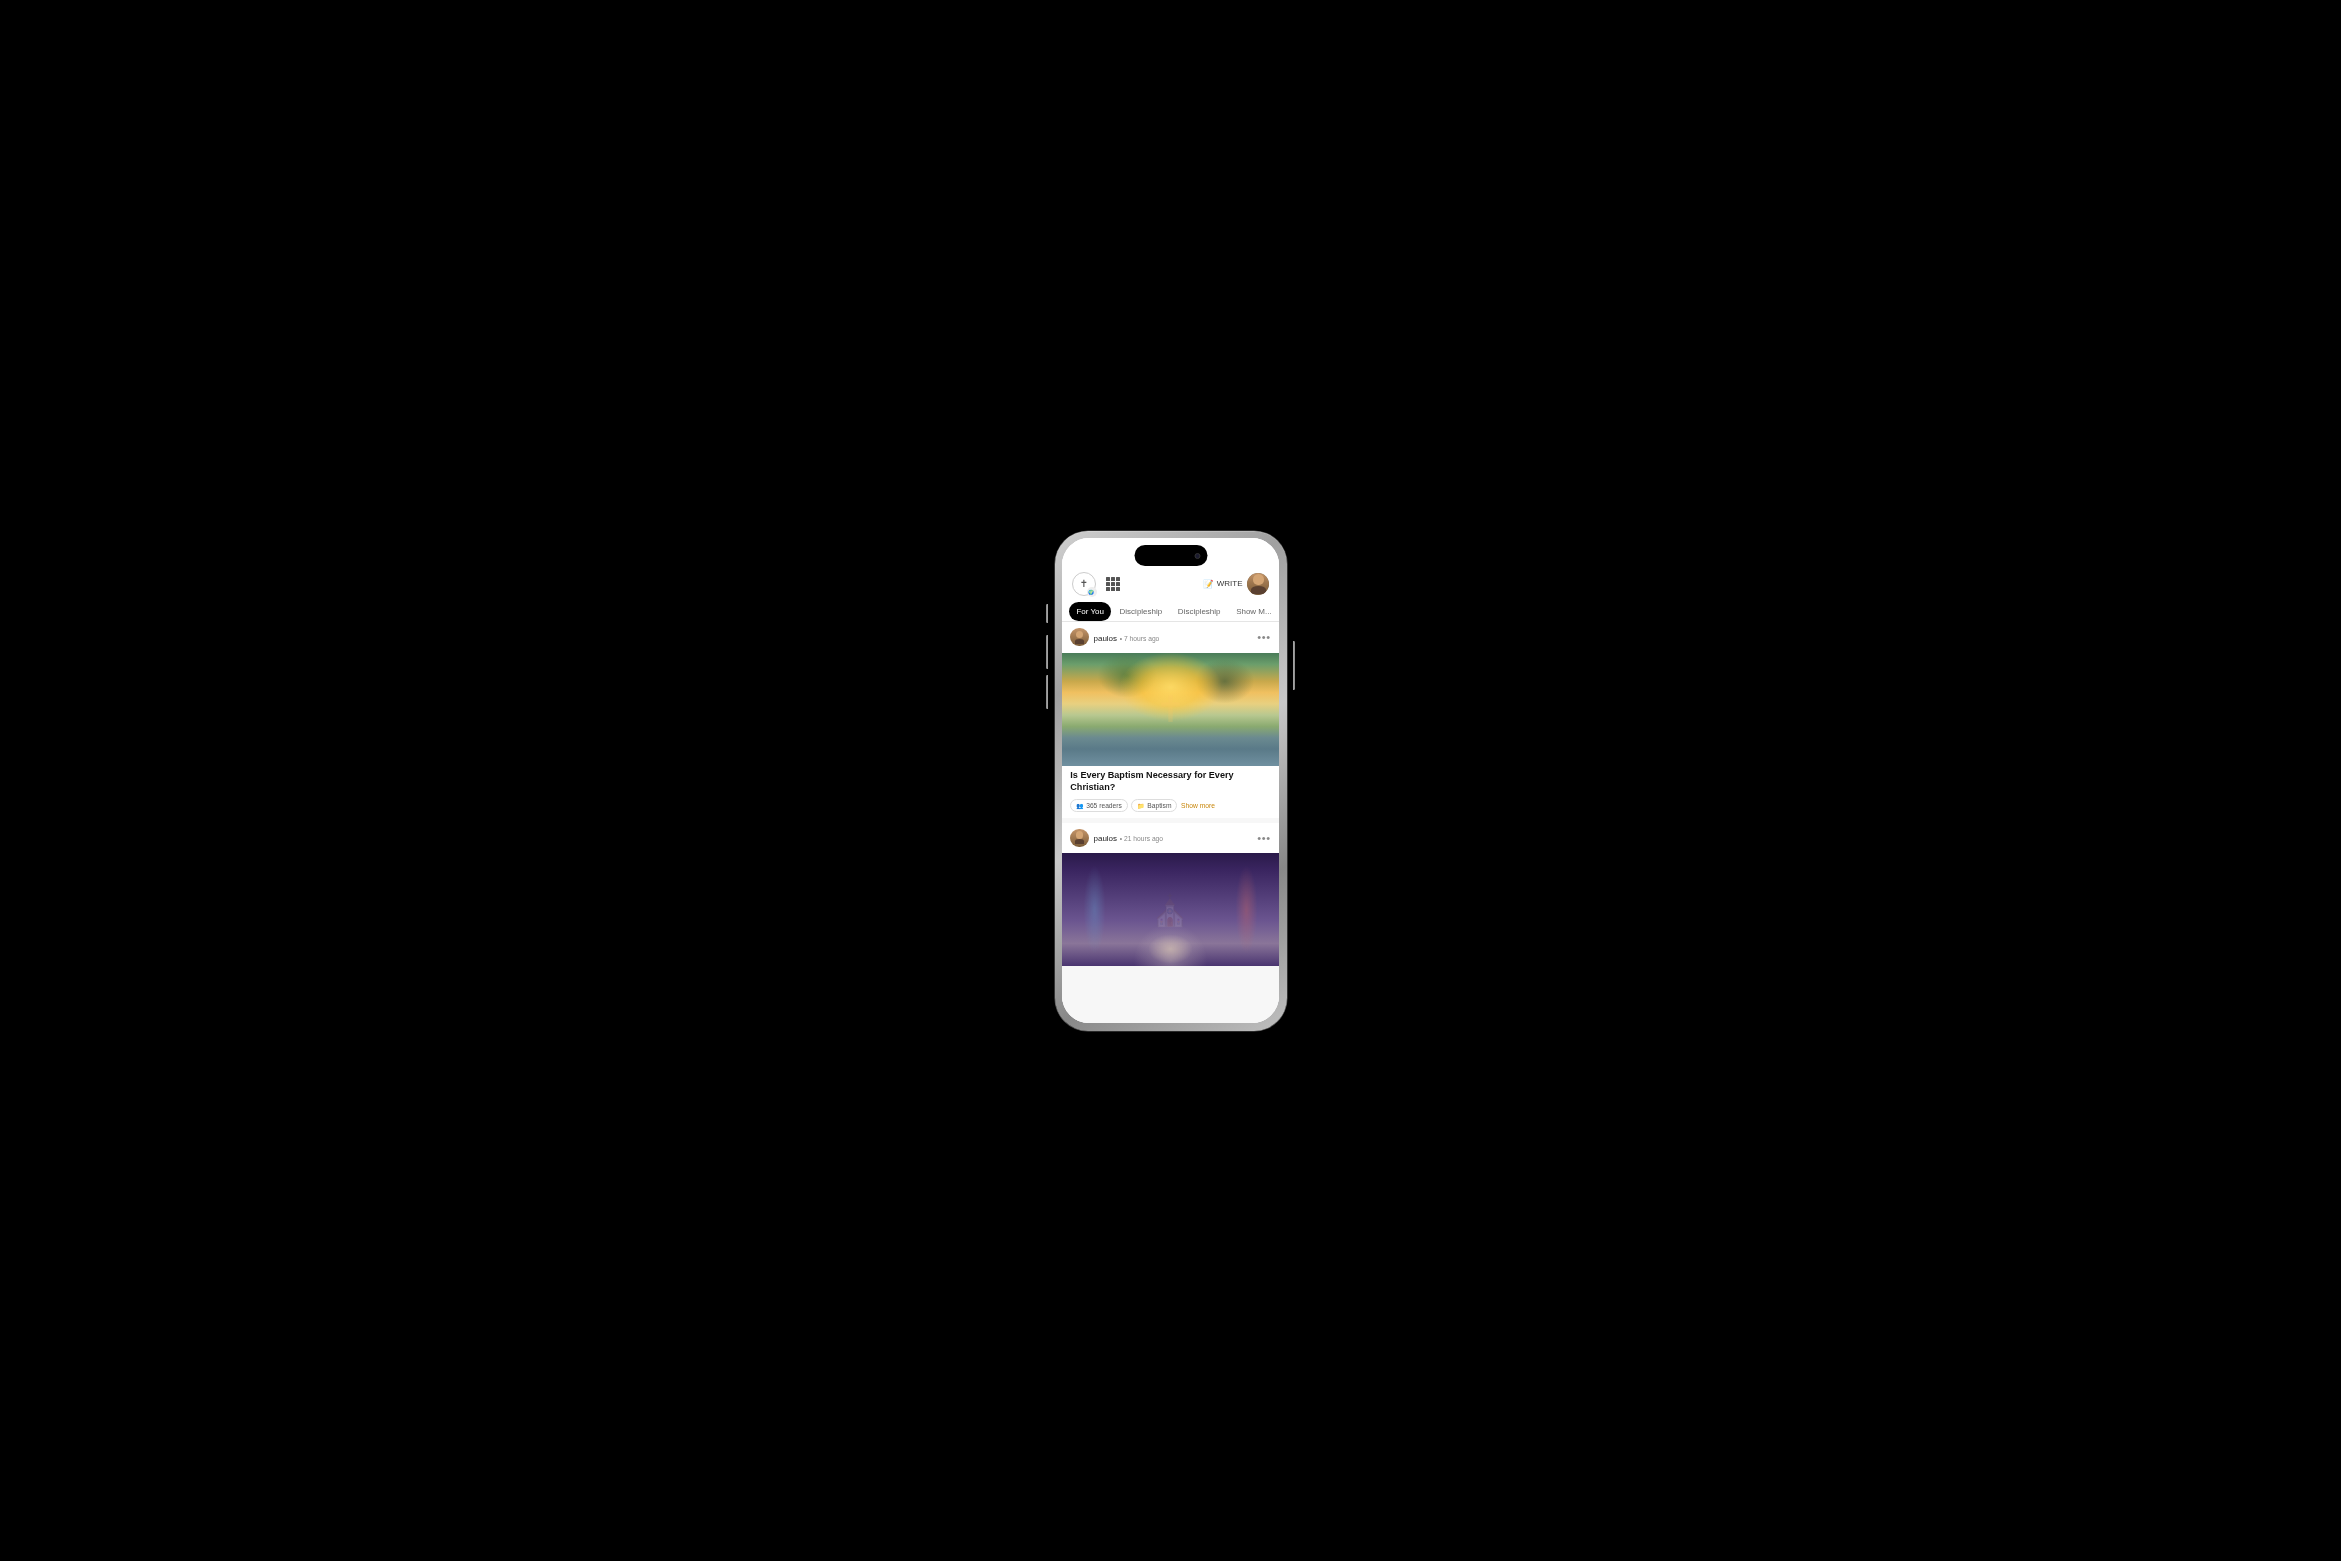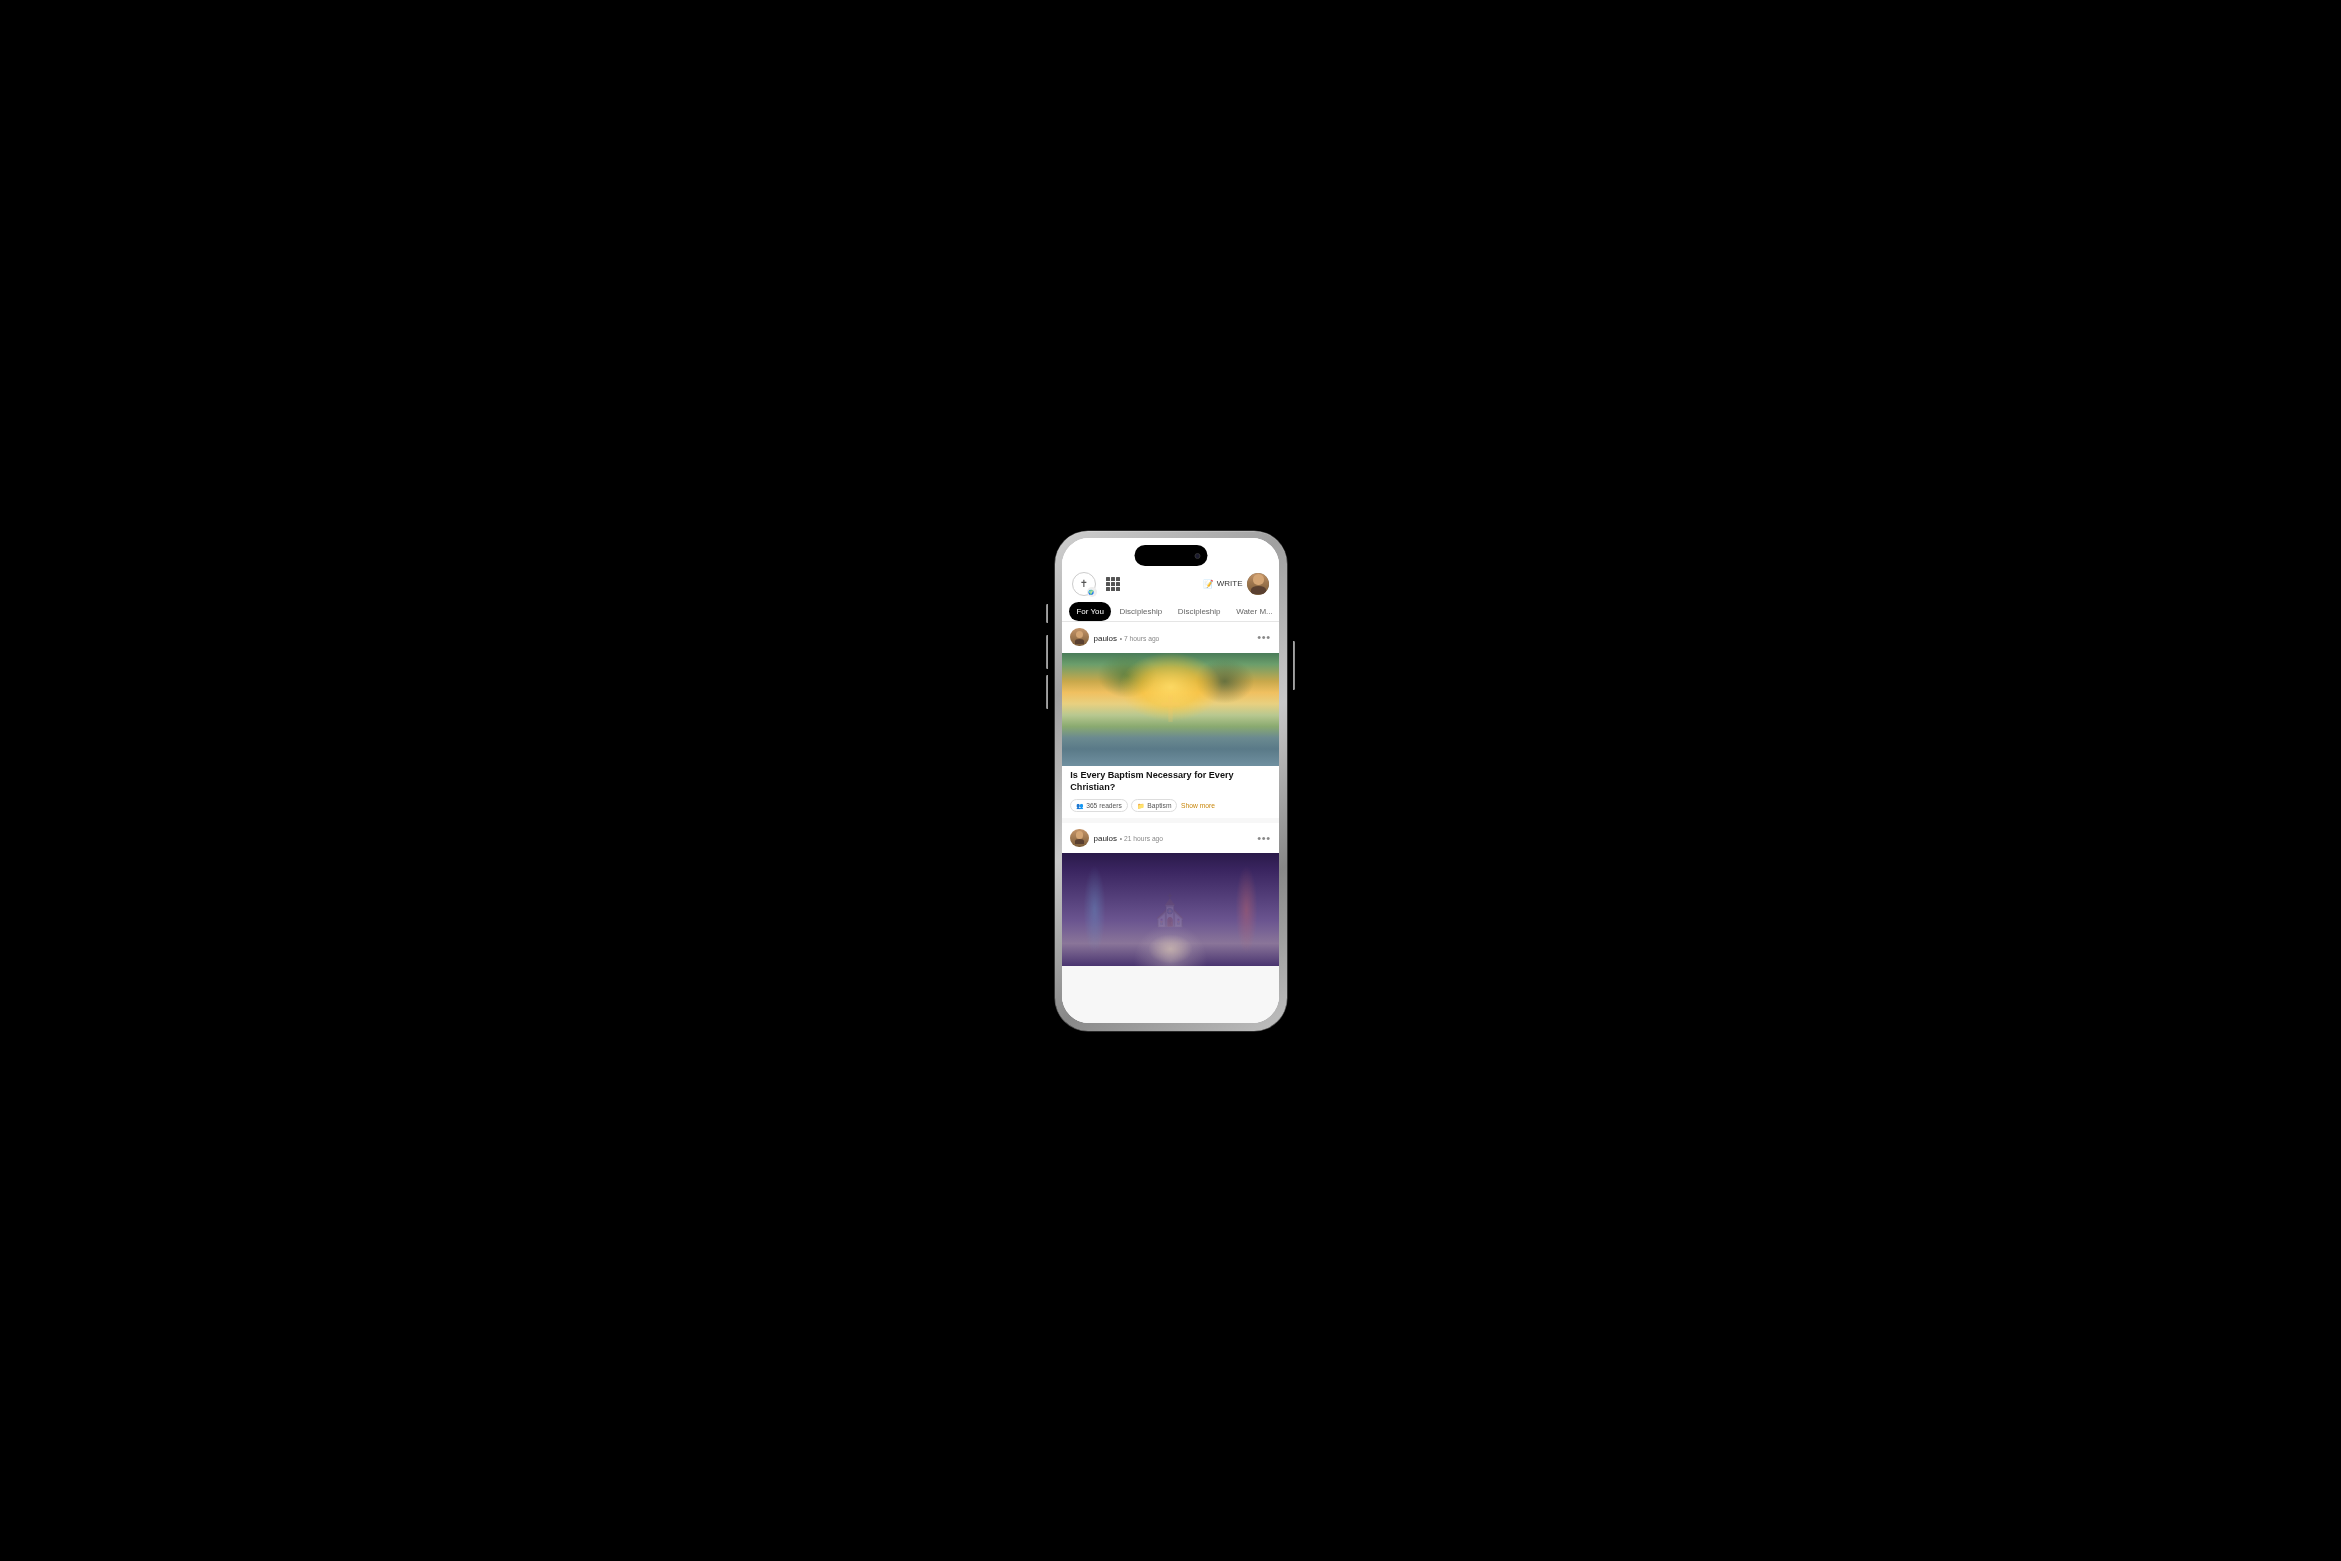--- a/index.html
+++ b/index.html
@@ -477,21 +477,21 @@
             <div class="avatar-head"></div>
             <div class="avatar-body"></div>
           </div>
         </div>
       </div>
 
       <div class="tabs">
         <div class="tab active">For You</div>
         <div class="tab">Discipleship</div>
         <div class="tab">Discipleship</div>
-        <div class="tab">Water M...</div>
+        <div class="tab">Show M...</div>
       </div>
 
       <div class="feed">
 
         <div class="post-card">
           <div class="post-header">
             <div class="post-avatar">
               <div class="post-avatar-inner">
                 <div class="post-avatar-head"></div>
                 <div class="post-avatar-body"></div>

